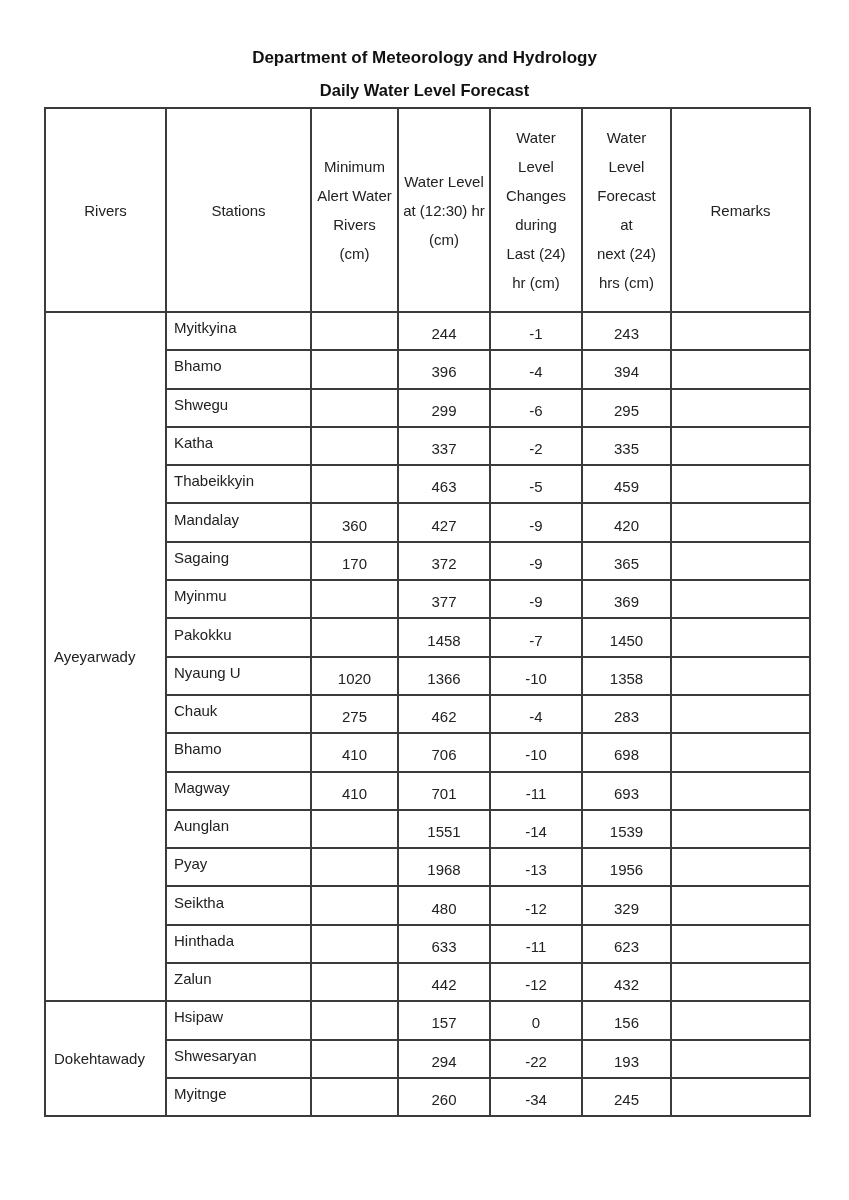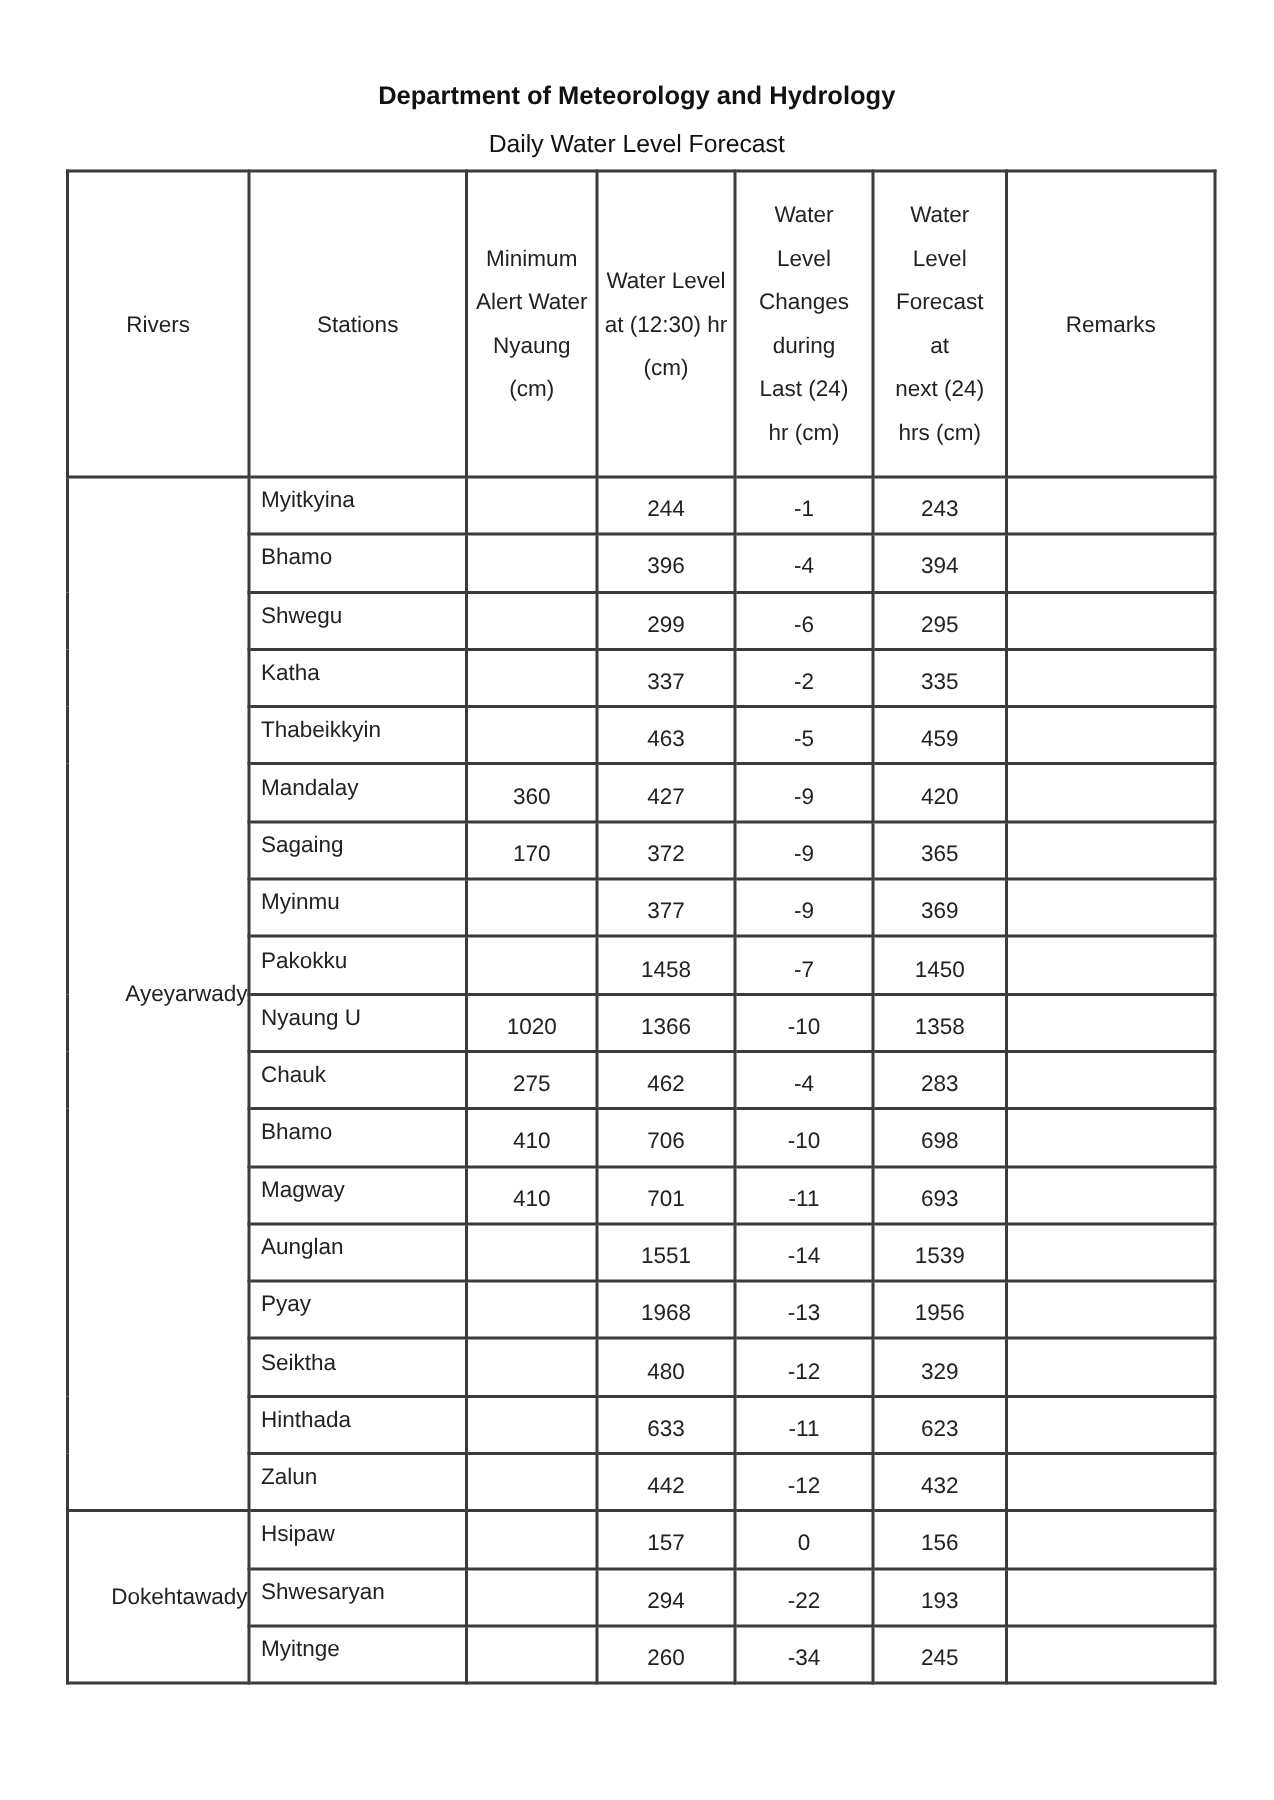--- a/index.html
+++ b/index.html
@@ -11,32 +11,31 @@
     color: #1f1f1f;
     overflow: hidden;
   }
   .page {
     position: relative;
     width: 849px;
     height: 1200px;
     background: #ffffff;
   }
   .doc-title {
-    padding-top: 34px;
+    padding-top: 48px;
     text-align: center;
     font-size: 17px;
     font-weight: 700;
     color: #111111;
-    margin-top: 20px;
   }
   .doc-subtitle {
     margin-top: 13px;
     text-align: center;
     font-size: 16.5px;
-    font-weight: 400;
+    font-weight: 700;
     color: #111111;
   }
   .doc-date {
     margin-top: 17px;
     padding-right: 54px;
     text-align: right;
     font-size: 15px;
     color: #1c1c1c;
   }
   table.forecast {
@@ -62,21 +61,21 @@
     padding: 0 2px;
     border-radius: 26px;
   }
   table.forecast tbody td {
     height: 38.3px;
     font-size: 15px;
     color: #222222;
     vertical-align: middle;
   }
   td.river-cell {
-    text-align: right;
+    text-align: left;
     padding-left: 8px;
   }
   td.station-cell {
     text-align: left;
     padding: 0 4px 7px 7px;
     border-radius: 19px;
   }
   td.num-cell {
     text-align: center;
     padding-top: 5px;
@@ -104,21 +103,21 @@
       <col style="width:92px">
       <col style="width:89px">
       <col style="width:139px">
     </colgroup>
     <thead>
       <tr>
         <th>Rivers</th>
         <th>Stations</th>
         <th>Minimum
 Alert Water
-Nyaung
+Rivers
 (cm)</th>
         <th>Water Level
 at (12:30) hr
 (cm)</th>
         <th>Water
 Level
 Changes
 during
 Last (24)
 hr (cm)</th>

